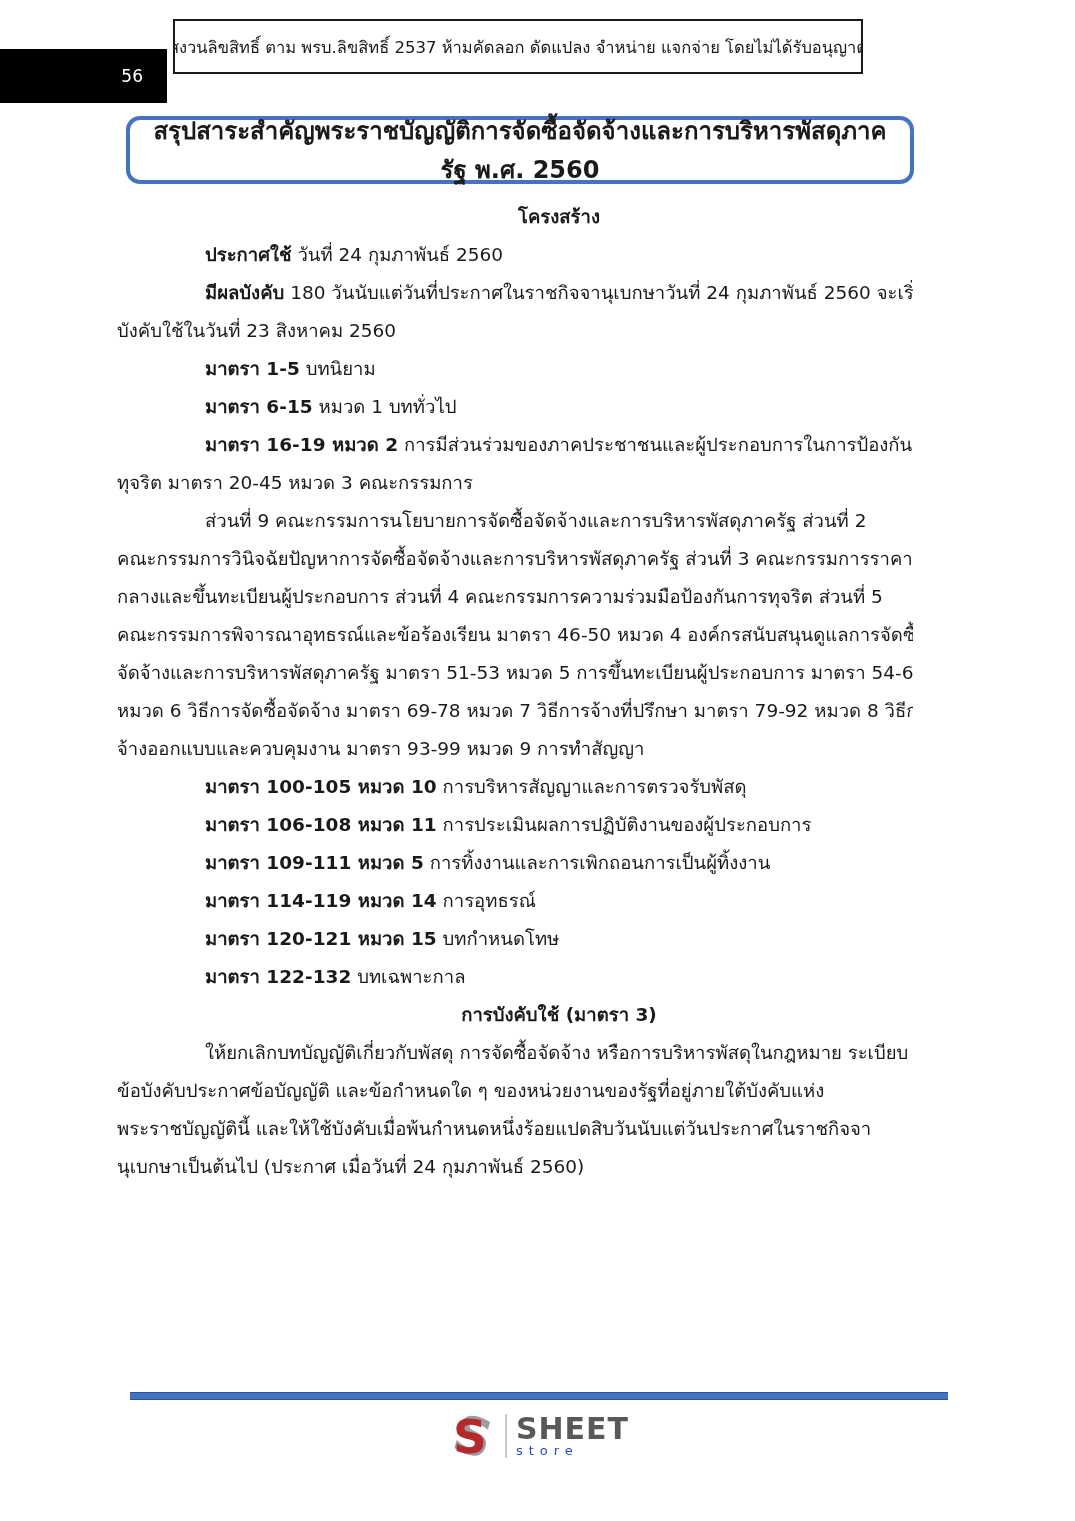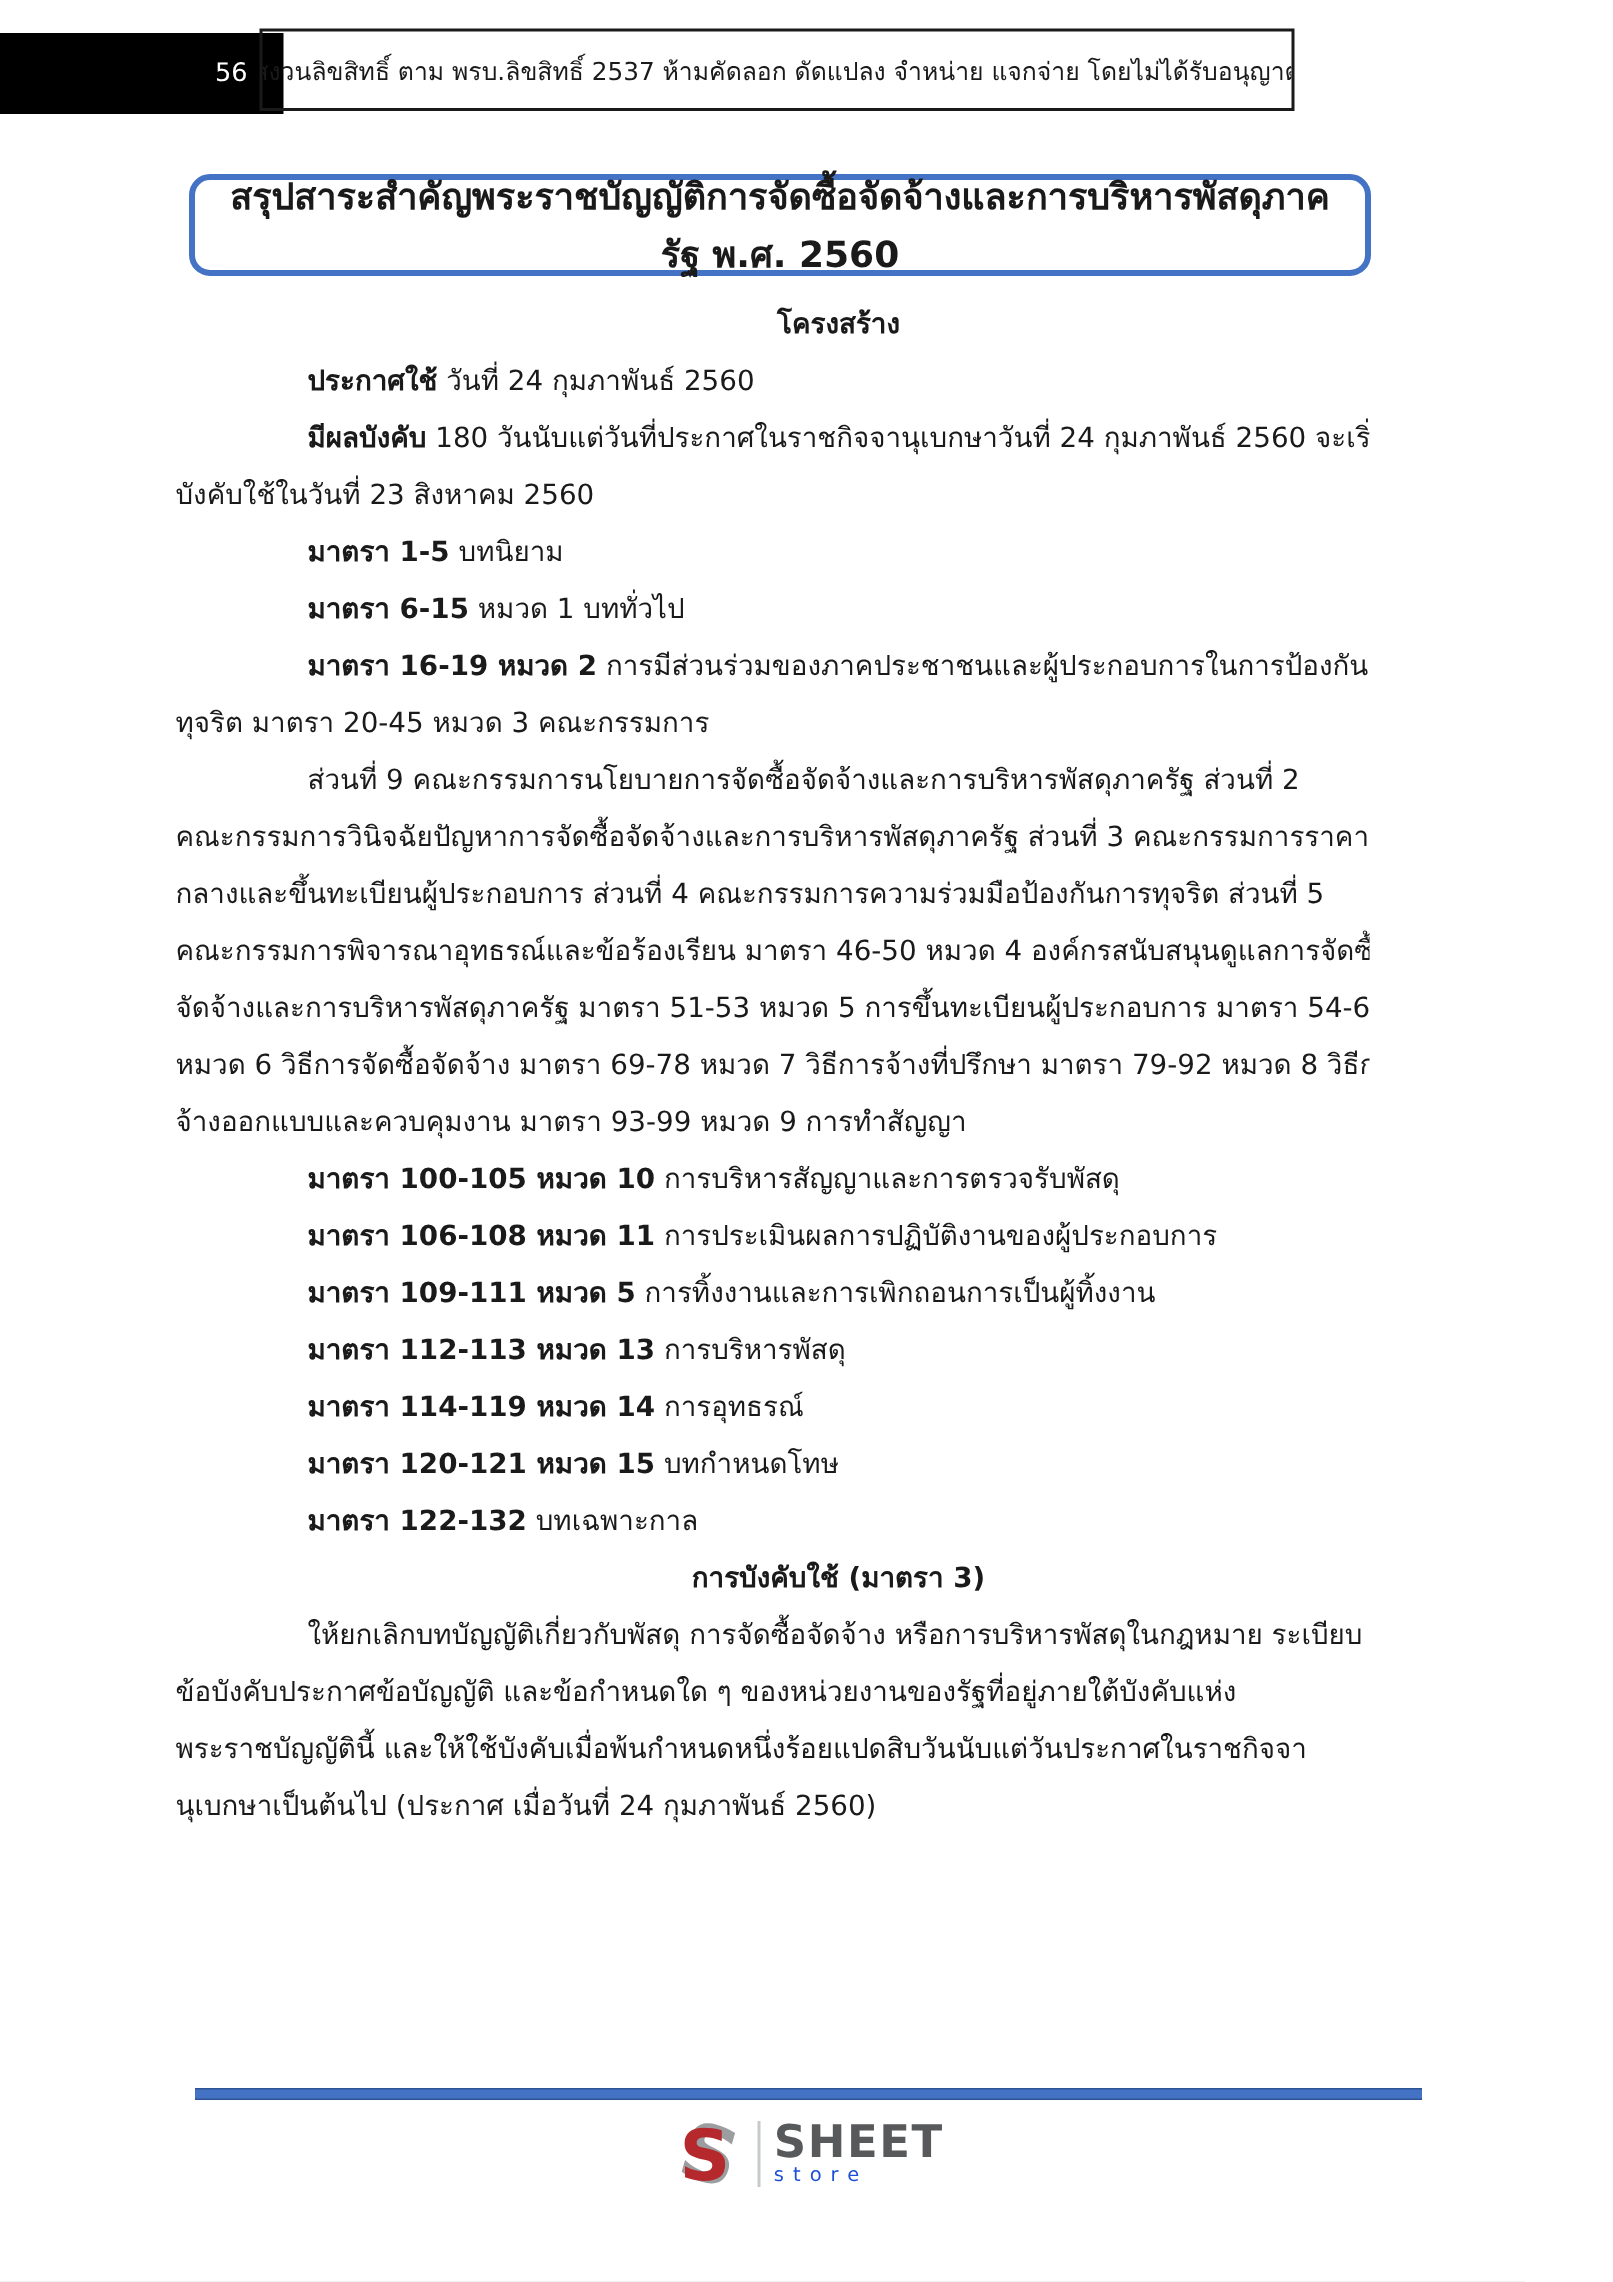--- a/index.html
+++ b/index.html
@@ -4,21 +4,21 @@
 <style>
   html,body { margin:0; padding:0; background:#e8e8e8; }
   .page {
     position:relative; width:1075px; height:1521px; margin:0 auto;
     background:#ffffff; overflow:hidden;
     font-family:"DejaVu Sans","Liberation Sans",sans-serif;
     color:#1a1a1a;
   }
   
   .page-number-box {
-    position:absolute; left:0; top:22px; width:189px; height:54px;
+    position:absolute; left:0; top:49px; width:167px; height:54px;
     background:#000000; color:#ffffff; box-sizing:border-box;
     display:flex; align-items:center; justify-content:flex-end;
     padding-right:24px; font-size:17px;
   }
   .copyright-box {
     position:absolute; left:173px; top:19px; width:690px; height:55px;
     border:2px solid #1a1a1a; box-sizing:border-box;
     display:flex; align-items:center; justify-content:center;
     font-size:16.5px; text-align:center; white-space:nowrap; overflow:hidden;
   }
@@ -87,21 +87,20 @@
       <div class="line indent"><span>ส่วนที่ 9 คณะกรรมการนโยบายการจัดซื้อจัดจ้างและการบริหารพัสดุภาครัฐ ส่วนที่ 2</span></div>
       <div class="line"><span>คณะกรรมการวินิจฉัยปัญหาการจัดซื้อจัดจ้างและการบริหารพัสดุภาครัฐ ส่วนที่ 3 คณะกรรมการราคา</span></div>
       <div class="line"><span>กลางและขึ้นทะเบียนผู้ประกอบการ ส่วนที่ 4 คณะกรรมการความร่วมมือป้องกันการทุจริต ส่วนที่ 5</span></div>
       <div class="line"><span>คณะกรรมการพิจารณาอุทธรณ์และข้อร้องเรียน มาตรา 46-50 หมวด 4 องค์กรสนับสนุนดูแลการจัดซื้อ</span></div>
       <div class="line"><span>จัดจ้างและการบริหารพัสดุภาครัฐ มาตรา 51-53 หมวด 5 การขึ้นทะเบียนผู้ประกอบการ มาตรา 54-68</span></div>
       <div class="line"><span>หมวด 6 วิธีการจัดซื้อจัดจ้าง มาตรา 69-78 หมวด 7 วิธีการจ้างที่ปรึกษา มาตรา 79-92 หมวด 8 วิธีการ</span></div>
       <div class="line"><span>จ้างออกแบบและควบคุมงาน มาตรา 93-99 หมวด 9 การทำสัญญา</span></div>
       <div class="line indent"><span class="b">มาตรา 100-105 หมวด 10</span><span> การบริหารสัญญาและการตรวจรับพัสดุ</span></div>
       <div class="line indent"><span class="b">มาตรา 106-108 หมวด 11</span><span> การประเมินผลการปฏิบัติงานของผู้ประกอบการ</span></div>
       <div class="line indent"><span class="b">มาตรา 109-111 หมวด 5</span><span> การทิ้งงานและการเพิกถอนการเป็นผู้ทิ้งงาน</span></div>
-      <div class="line indent"><span class="b">มาตรา 112-113 หมวด 13</span><span> การบริหารพัสดุ</span></div>
       <div class="line indent"><span class="b">มาตรา 114-119 หมวด 14</span><span> การอุทธรณ์</span></div>
       <div class="line indent"><span class="b">มาตรา 120-121 หมวด 15</span><span> บทกำหนดโทษ</span></div>
       <div class="line indent"><span class="b">มาตรา 122-132</span><span> บทเฉพาะกาล</span></div>
       <div class="line heading"><span class="b">การบังคับใช้ (มาตรา 3)</span></div>
       <div class="line indent"><span>ให้ยกเลิกบทบัญญัติเกี่ยวกับพัสดุ การจัดซื้อจัดจ้าง หรือการบริหารพัสดุในกฎหมาย ระเบียบ</span></div>
       <div class="line"><span>ข้อบังคับประกาศข้อบัญญัติ และข้อกำหนดใด ๆ ของหน่วยงานของรัฐที่อยู่ภายใต้บังคับแห่ง</span></div>
       <div class="line"><span>พระราชบัญญัตินี้ และให้ใช้บังคับเมื่อพ้นกำหนดหนึ่งร้อยแปดสิบวันนับแต่วันประกาศในราชกิจจา</span></div>
       <div class="line"><span>นุเบกษาเป็นต้นไป (ประกาศ เมื่อวันที่ 24 กุมภาพันธ์ 2560)</span></div>
     </div>
 

